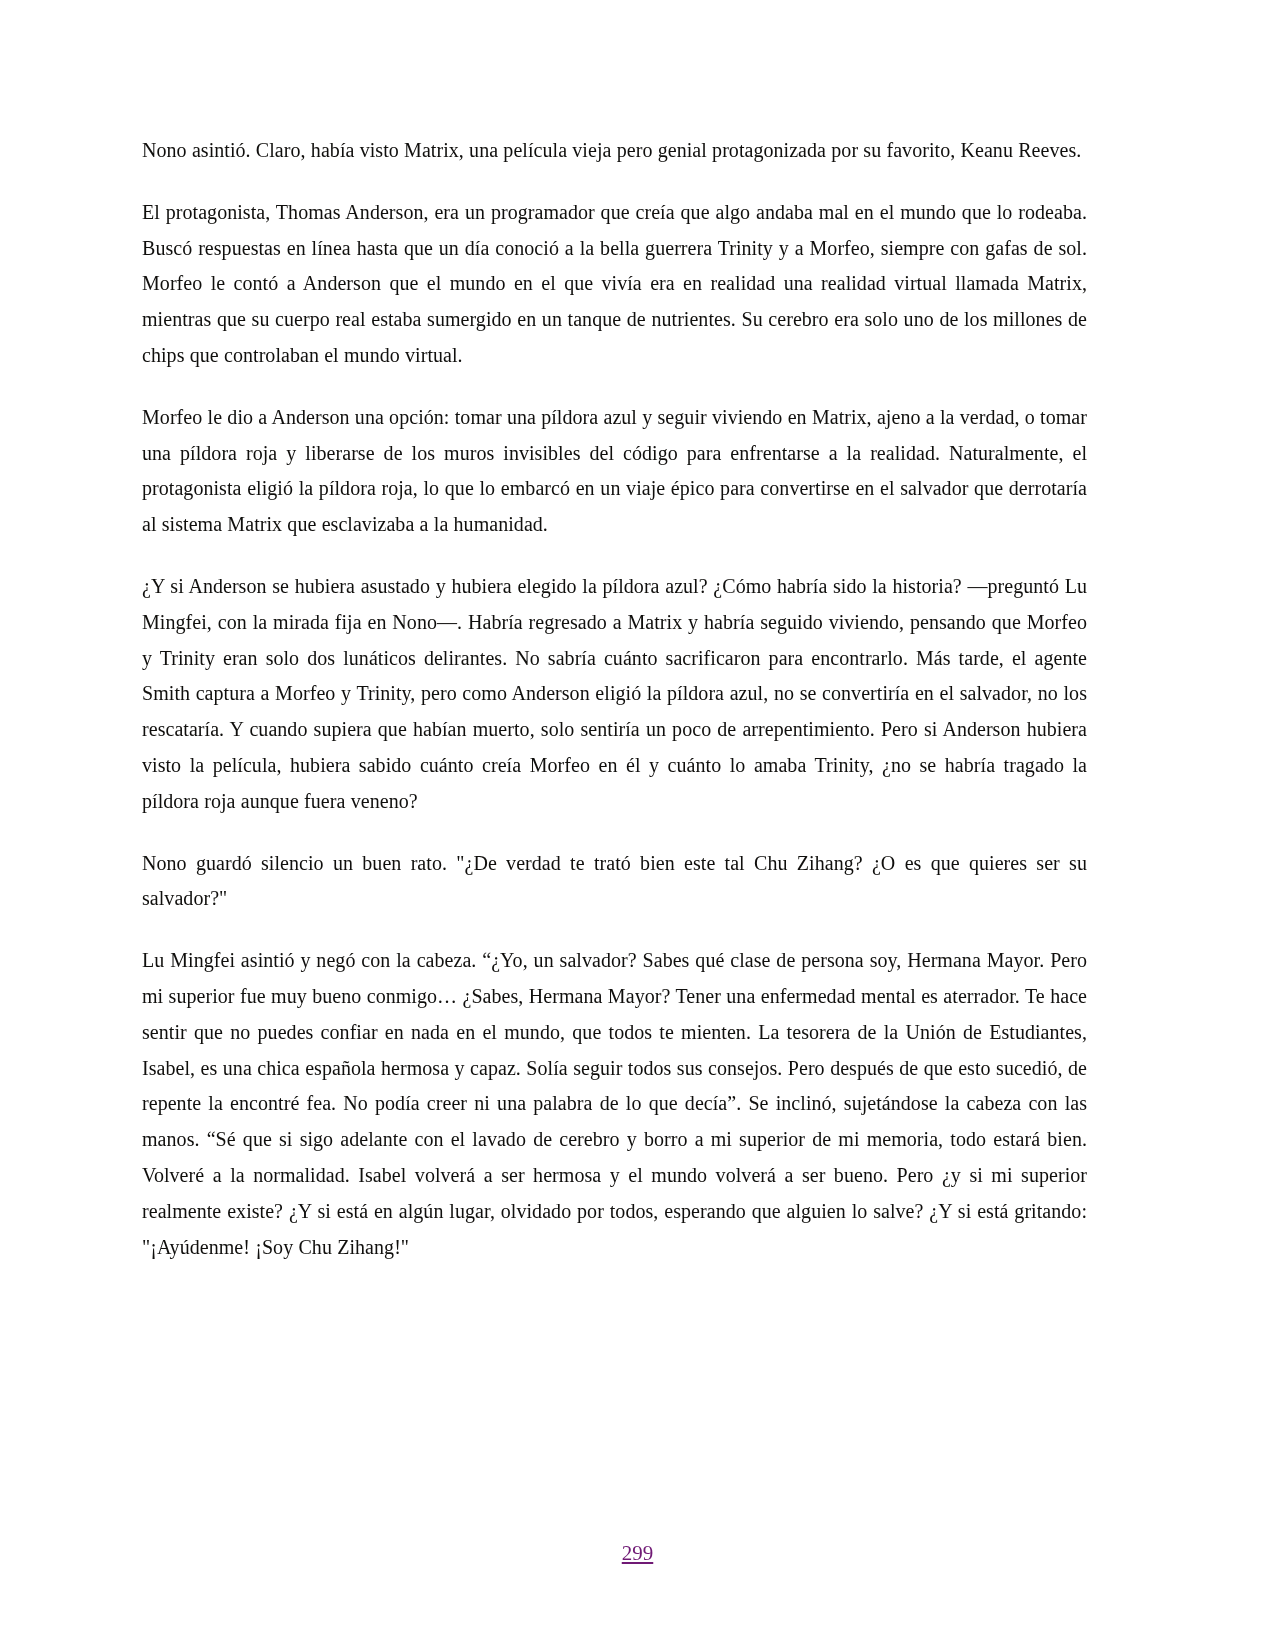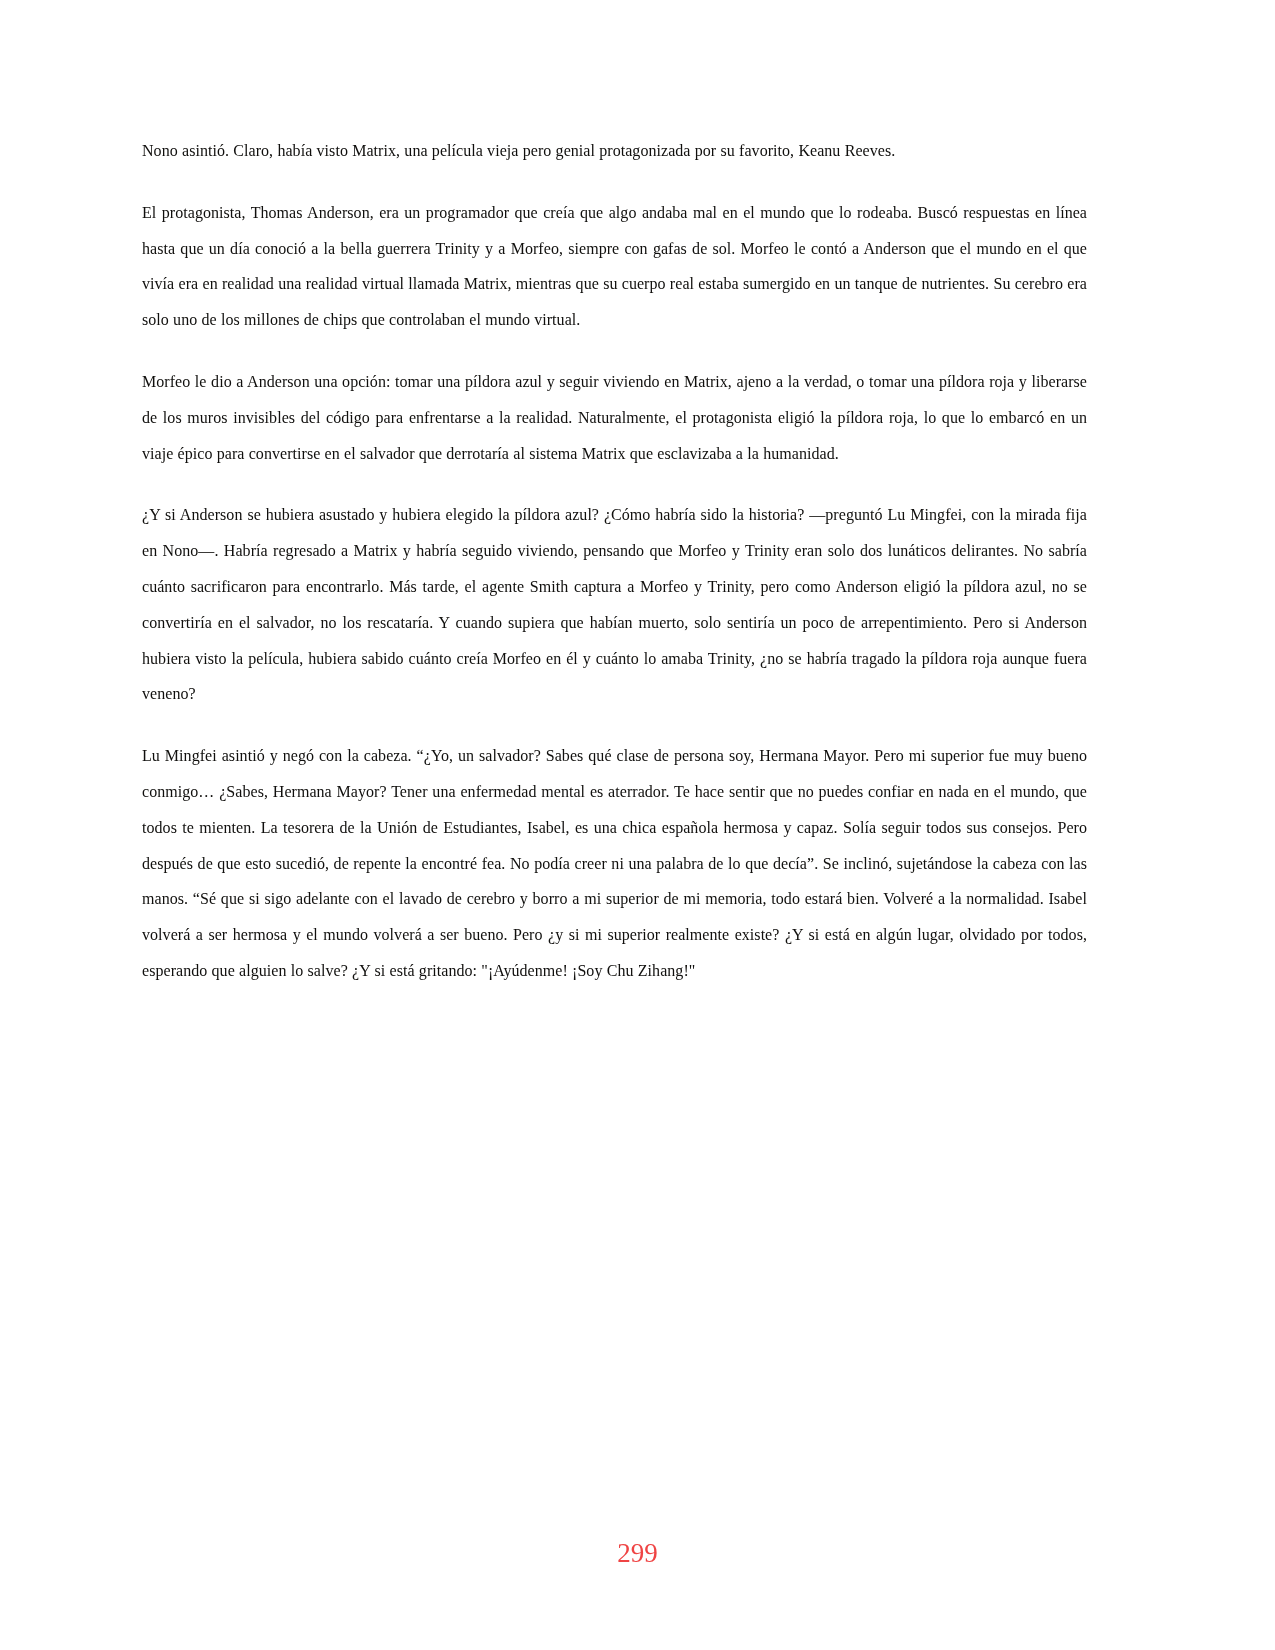--- a/index.html
+++ b/index.html
@@ -20,51 +20,53 @@
     box-sizing: border-box;
   }
   #text-column {
     position: absolute;
     left: 142px;
     top: 133px;
     width: 945px;
   }
   p.para {
     margin: 0 0 26px 0;
-    font-size: 16px;
+    font-size: 20px;
     line-height: 35.8px;
     text-align: justify;
     text-justify: inter-word;
     letter-spacing: 0.05px;
     word-spacing: 0.2px;
     -webkit-hyphens: none;
     hyphens: none;
   }
   p.para:last-of-type {
     margin-bottom: 0;
   }
   #page-number {
     position: absolute;
     left: 0;
     right: 0;
     top: 1540px;
     text-align: center;
-    font-size: 27px;
+    font-size: 21px;
     line-height: 26px;
-    color: #ef4444;
+    color: #701a75;
+    text-decoration: underline;
   }
 </style>
 </head>
 <body>
 
 <div id="page">
 
   <div id="text-column">
     <p class="para">Nono asintió. Claro, había visto Matrix, una película vieja pero genial protagonizada por su favorito, Keanu Reeves.</p>
     <p class="para">El protagonista, Thomas Anderson, era un programador que creía que algo andaba mal en el mundo que lo rodeaba. Buscó respuestas en línea hasta que un día conoció a la bella guerrera Trinity y a Morfeo, siempre con gafas de sol. Morfeo le contó a Anderson que el mundo en el que vivía era en realidad una realidad virtual llamada Matrix, mientras que su cuerpo real estaba sumergido en un tanque de nutrientes. Su cerebro era solo uno de los millones de chips que controlaban el mundo virtual.</p>
     <p class="para">Morfeo le dio a Anderson una opción: tomar una píldora azul y seguir viviendo en Matrix, ajeno a la verdad, o tomar una píldora roja y liberarse de los muros invisibles del código para enfrentarse a la realidad. Naturalmente, el protagonista eligió la píldora roja, lo que lo embarcó en un viaje épico para convertirse en el salvador que derrotaría al sistema Matrix que esclavizaba a la humanidad.</p>
     <p class="para">¿Y si Anderson se hubiera asustado y hubiera elegido la píldora azul? ¿Cómo habría sido la historia? —preguntó Lu Mingfei, con la mirada fija en Nono—. Habría regresado a Matrix y habría seguido viviendo, pensando que Morfeo y Trinity eran solo dos lunáticos delirantes. No sabría cuánto sacrificaron para encontrarlo. Más tarde, el agente Smith captura a Morfeo y Trinity, pero como Anderson eligió la píldora azul, no se convertiría en el salvador, no los rescataría. Y cuando supiera que habían muerto, solo sentiría un poco de arrepentimiento. Pero si Anderson hubiera visto la película, hubiera sabido cuánto creía Morfeo en él y cuánto lo amaba Trinity, ¿no se habría tragado la píldora roja aunque fuera veneno?</p>
+    <p class="para">Nono guardó silencio un buen rato. "¿De verdad te trató bien este tal Chu Zihang? ¿O es que quieres ser su salvador?"</p>
     <p class="para">Lu Mingfei asintió y negó con la cabeza. “¿Yo, un salvador? Sabes qué clase de persona soy, Hermana Mayor. Pero mi superior fue muy bueno conmigo… ¿Sabes, Hermana Mayor? Tener una enfermedad mental es aterrador. Te hace sentir que no puedes confiar en nada en el mundo, que todos te mienten. La tesorera de la Unión de Estudiantes, Isabel, es una chica española hermosa y capaz. Solía seguir todos sus consejos. Pero después de que esto sucedió, de repente la encontré fea. No podía creer ni una palabra de lo que decía”. Se inclinó, sujetándose la cabeza con las manos. “Sé que si sigo adelante con el lavado de cerebro y borro a mi superior de mi memoria, todo estará bien. Volveré a la normalidad. Isabel volverá a ser hermosa y el mundo volverá a ser bueno. Pero ¿y si mi superior realmente existe? ¿Y si está en algún lugar, olvidado por todos, esperando que alguien lo salve? ¿Y si está gritando: "¡Ayúdenme! ¡Soy Chu Zihang!"</p>
   </div>
 
   <div id="page-number">299</div>
 
 </div>
 
 </body></html>

